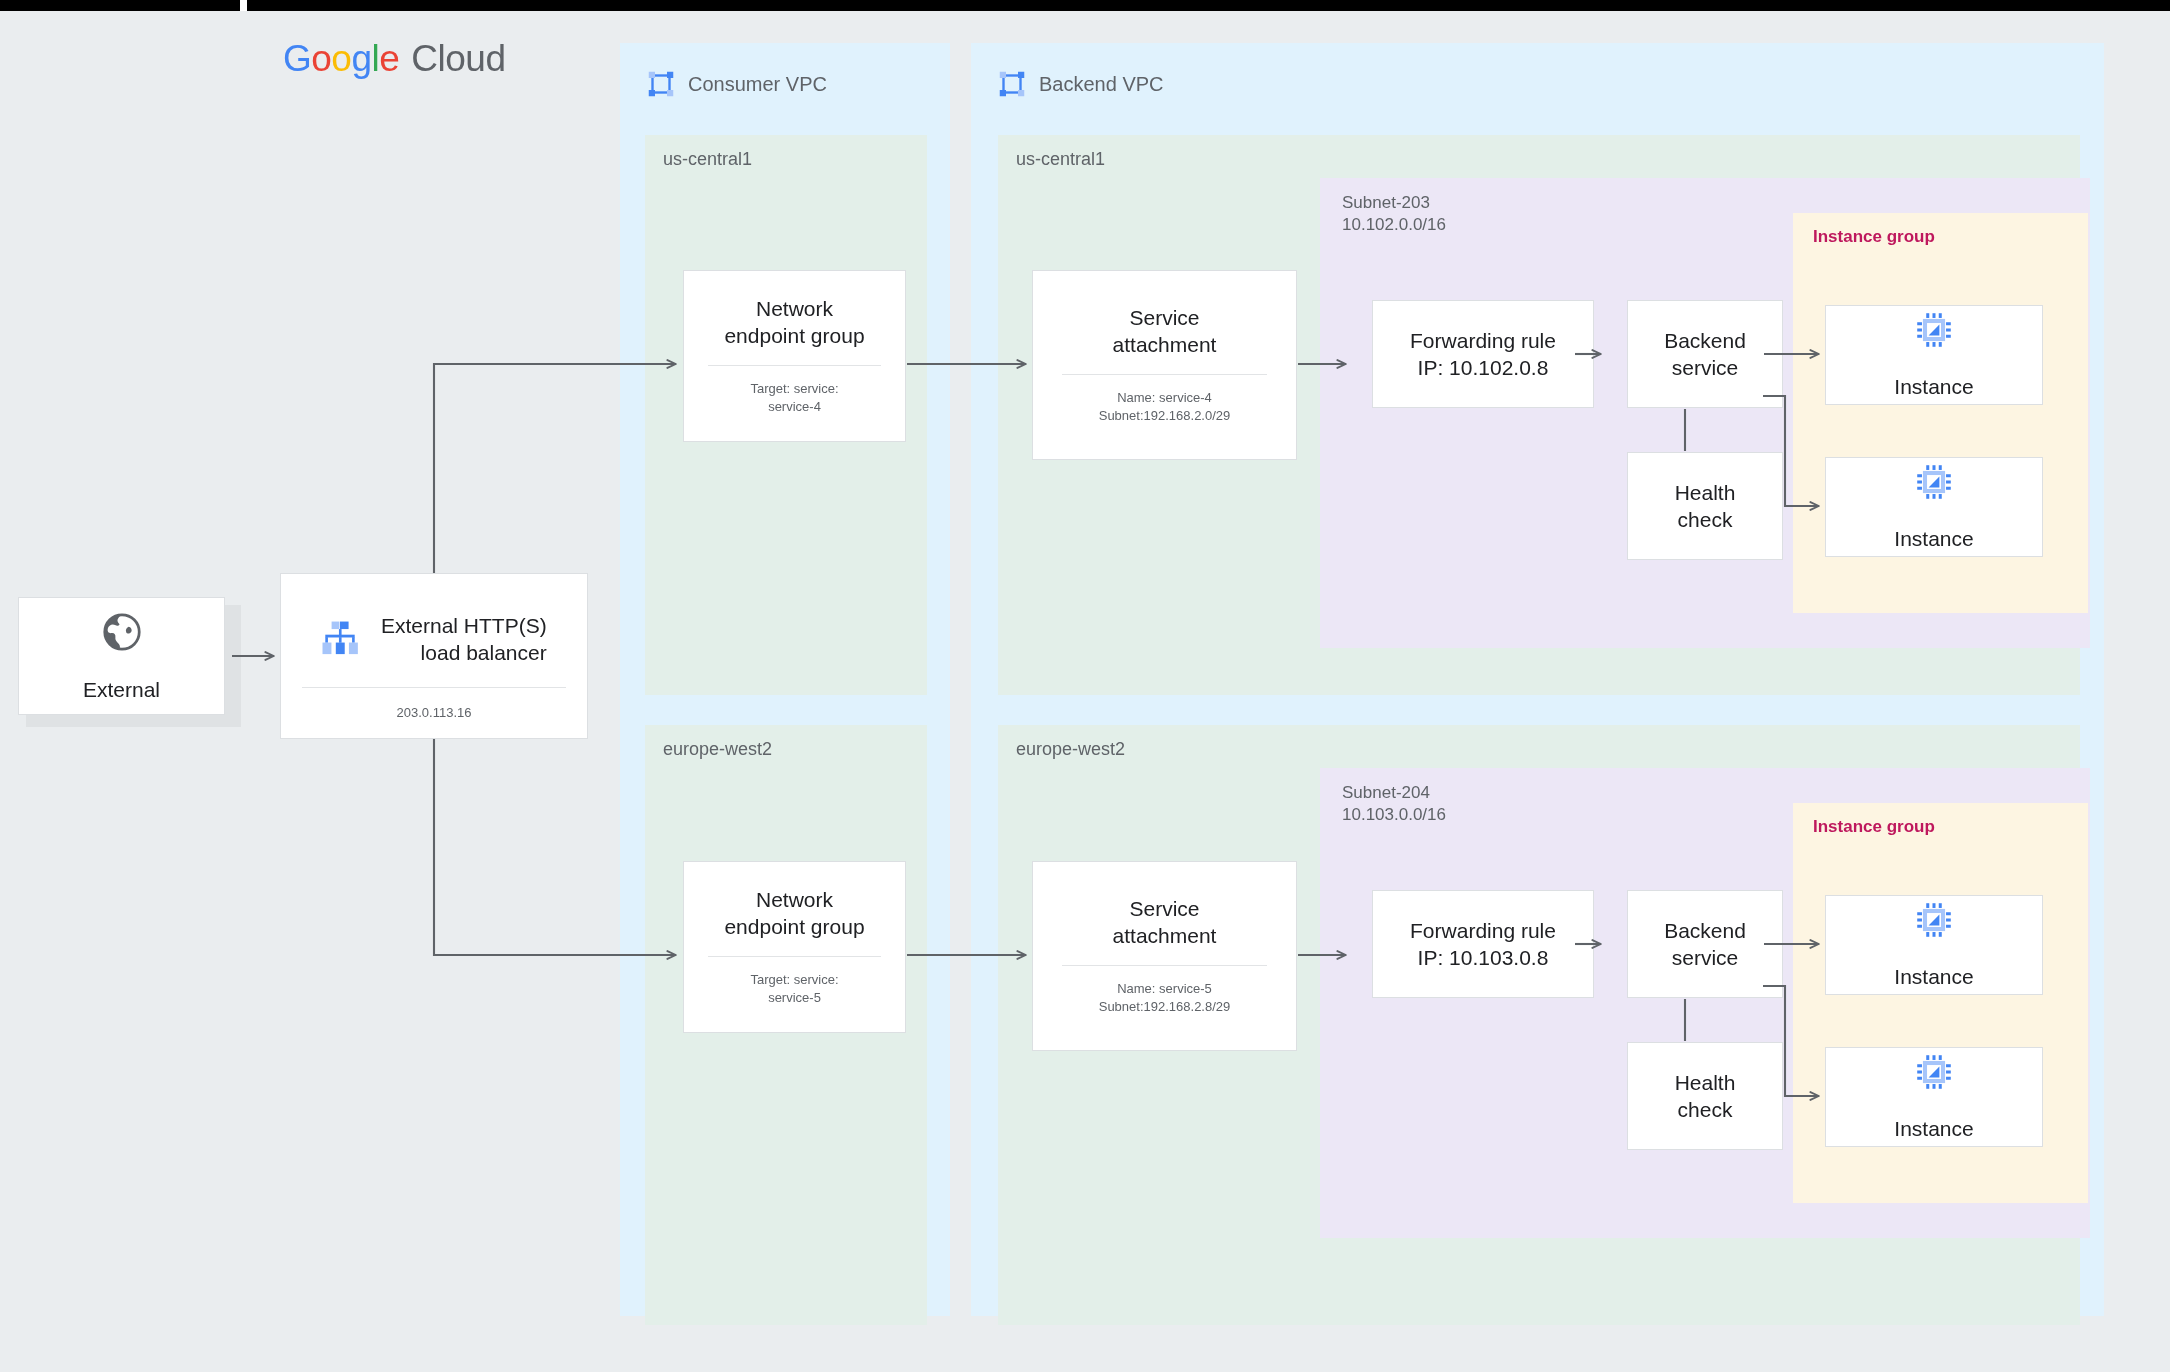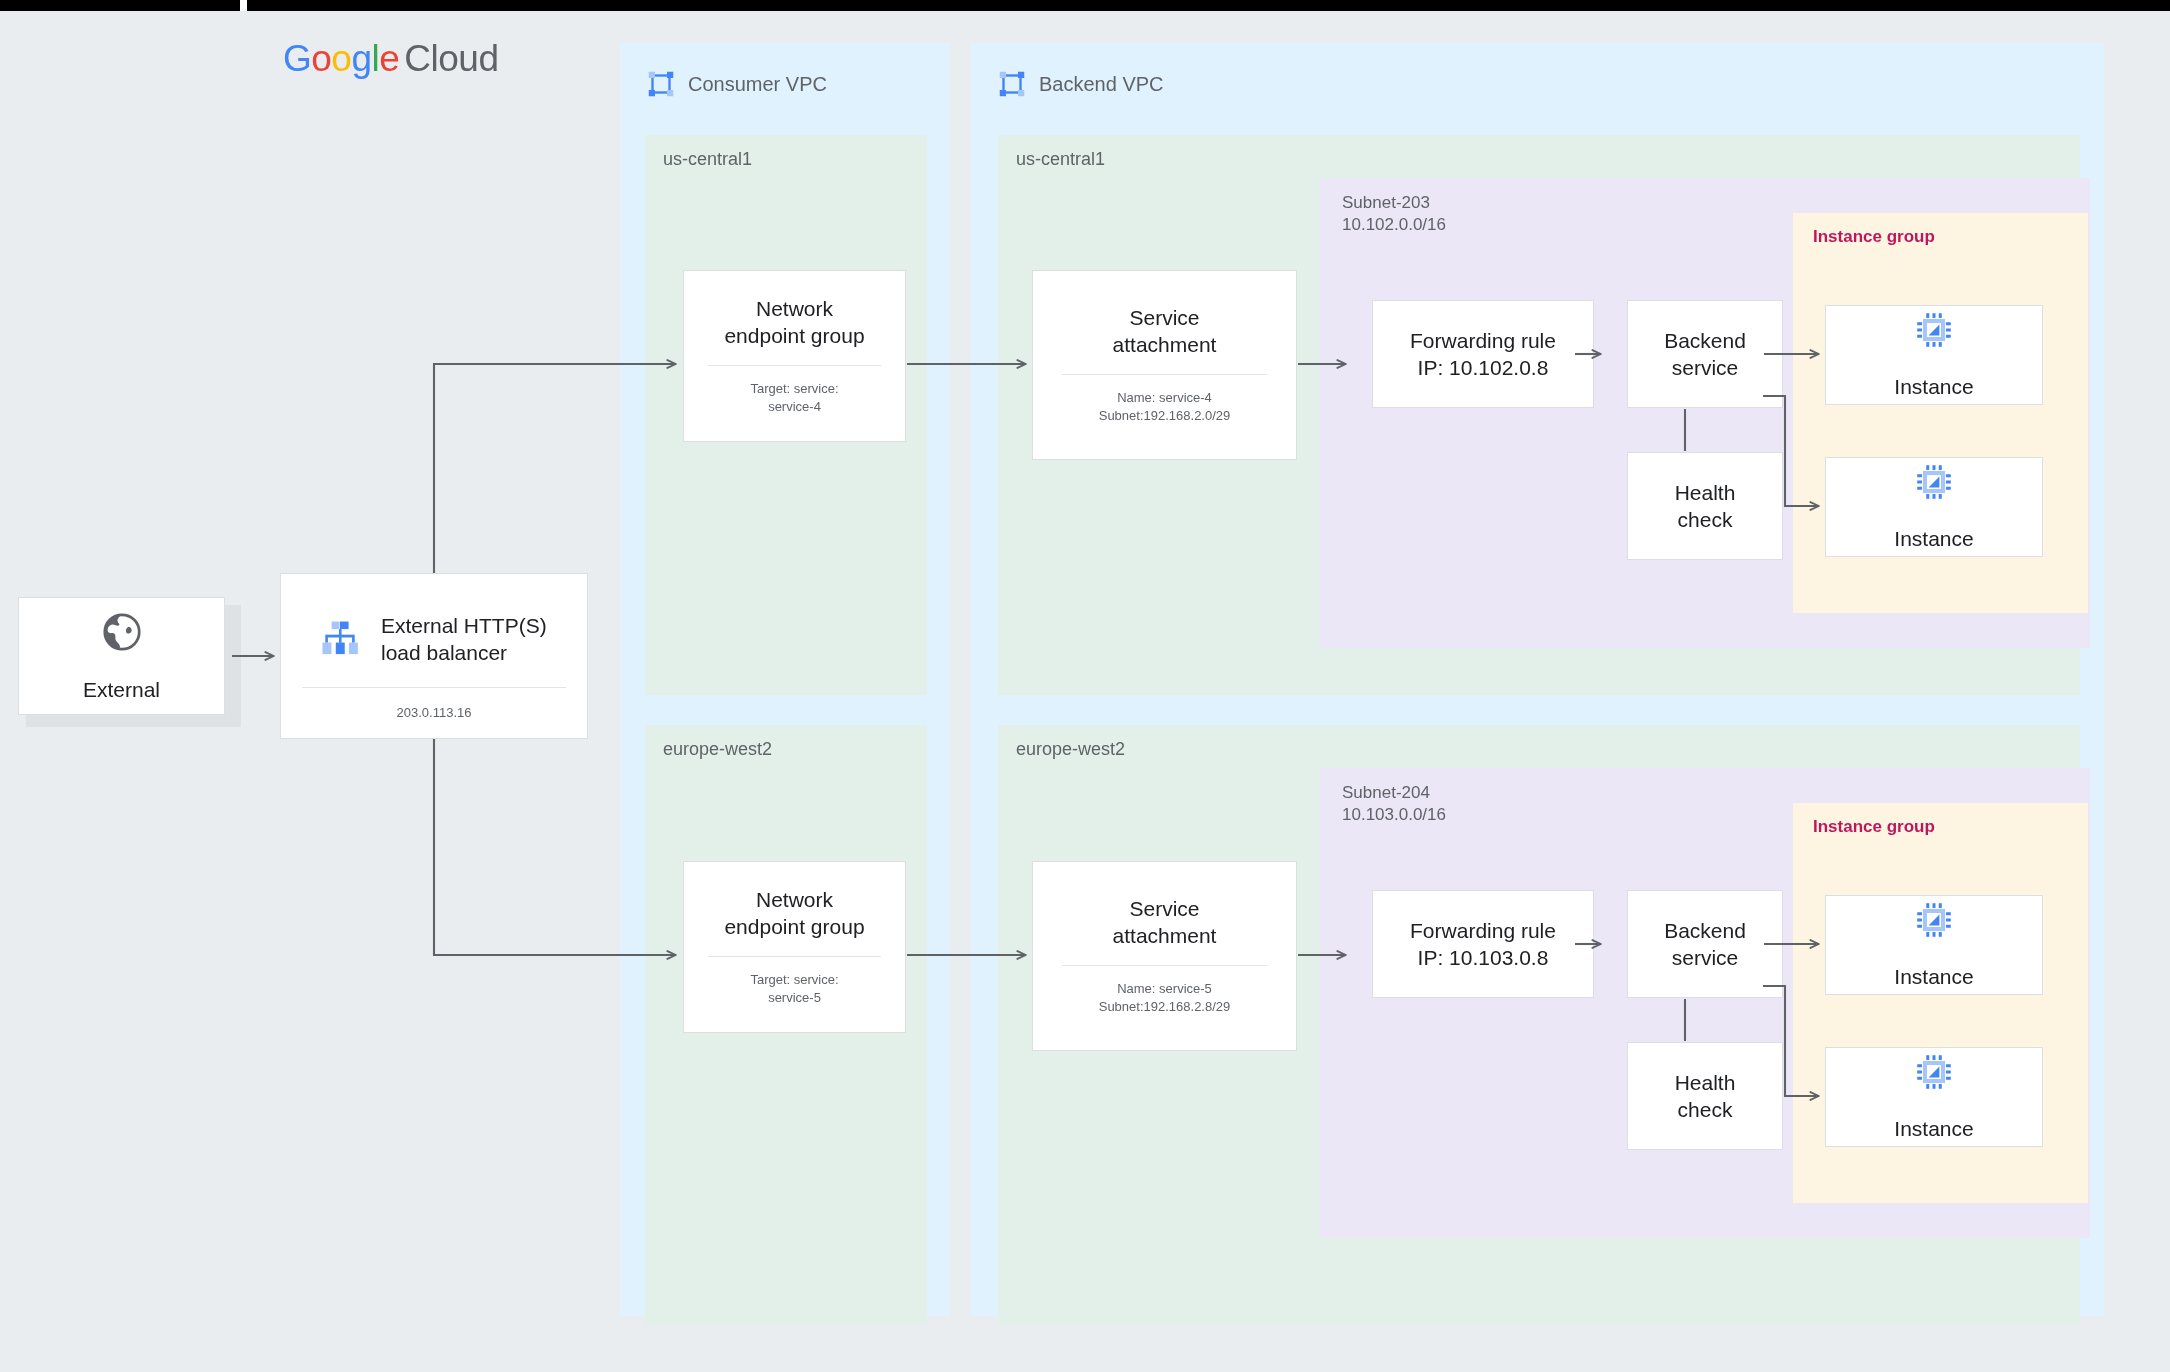--- a/index.html
+++ b/index.html
@@ -130,21 +130,21 @@
 </head>
 <body>
 
 <div id="root">
 
   <div class="topbar">
     <div class="nub"></div>
   </div>
 
   <div class="gc-logo">
-    <span class="gl-b">G</span><span class="gl-r">o</span><span class="gl-y">o</span><span class="gl-b">g</span><span class="gl-g">l</span><span class="gl-r">e</span><span class="gl-cloud" style="margin-left:5px;">Cloud</span>
+    <span class="gl-b">G</span><span class="gl-r">o</span><span class="gl-y">o</span><span class="gl-b">g</span><span class="gl-g">l</span><span class="gl-r">e</span><span class="gl-cloud" style="margin-left:12px;">Cloud</span>
   </div>
 
   <div class="vpc" style="left:620px; top:43px; width:160px; height:0;"></div>
   <div class="vpc" style="left:620px; top:43px; width:330px; height:1273px;">
     <div class="vpc-head">
       <span class="vpc-icon">
         <svg width="30" height="30" viewBox="0 0 24 24">
           <rect x="5.2" y="5.2" width="13.6" height="13.6" fill="none" stroke="#4285f4" stroke-width="1.9"></rect>
           <rect x="2.2" y="2.2" width="5" height="5" fill="#a6c5fa"></rect>
           <rect x="16.8" y="2.2" width="5" height="5" fill="#4285f4"></rect>
@@ -383,21 +383,21 @@
           <rect x="11.4" y="6.9" width="1.5" height="3.4" fill="#4285f4"></rect>
           <rect x="3.6" y="10.1" width="16.8" height="1.6" fill="#4285f4"></rect>
           <rect x="3.6" y="11.5" width="1.5" height="3.2" fill="#4285f4"></rect>
           <rect x="11.4" y="11.5" width="1.5" height="3.2" fill="#4285f4"></rect>
           <rect x="18.9" y="11.5" width="1.5" height="3.2" fill="#4285f4"></rect>
           <rect x="2.0" y="14.6" width="5.1" height="6.6" fill="#a6c5fa"></rect>
           <rect x="9.6" y="14.6" width="5.1" height="6.6" fill="#4285f4"></rect>
           <rect x="17.1" y="14.6" width="5.1" height="6.6" fill="#a6c5fa"></rect>
         </svg>
       </span>
-      <span class="card-title" style="text-align:left;">External HTTP(S)
+      <span class="card-title" style="text-align:right;">External HTTP(S)
 load balancer</span>
     </div>
     <div class="card-rule" style="width:86%; margin:20px auto 16px auto;"></div>
     <div class="card-sub">203.0.113.16</div>
   </div>
 
   <svg class="wires">
     <defs>
       <marker id="ah" markerWidth="11" markerHeight="11" refX="9.6" refY="4.6" orient="auto" markerUnits="userSpaceOnUse">
         <path d="M1,0.7 L9.4,4.6 L1,8.5" fill="none" stroke="#5f6368" stroke-width="1.9" stroke-linecap="round" stroke-linejoin="round"></path>

